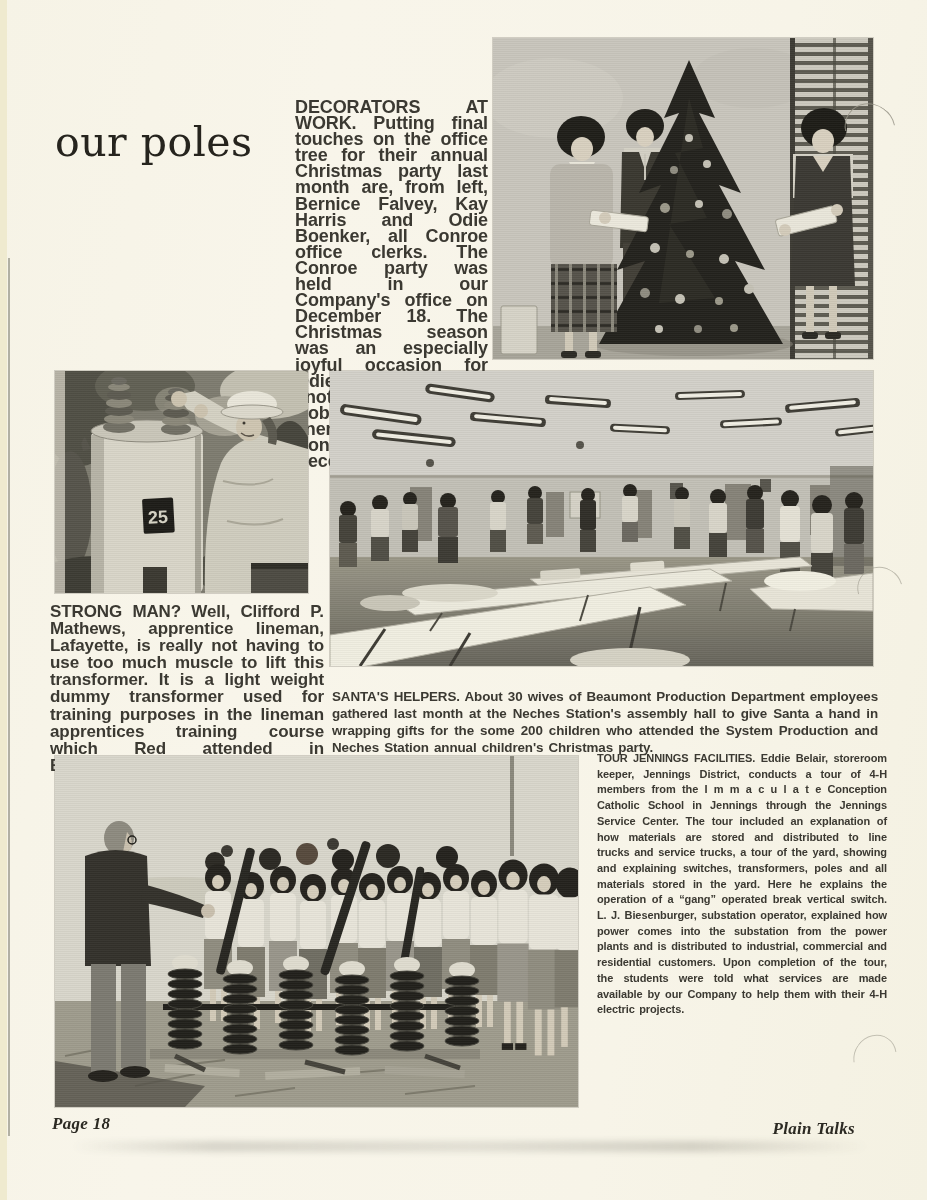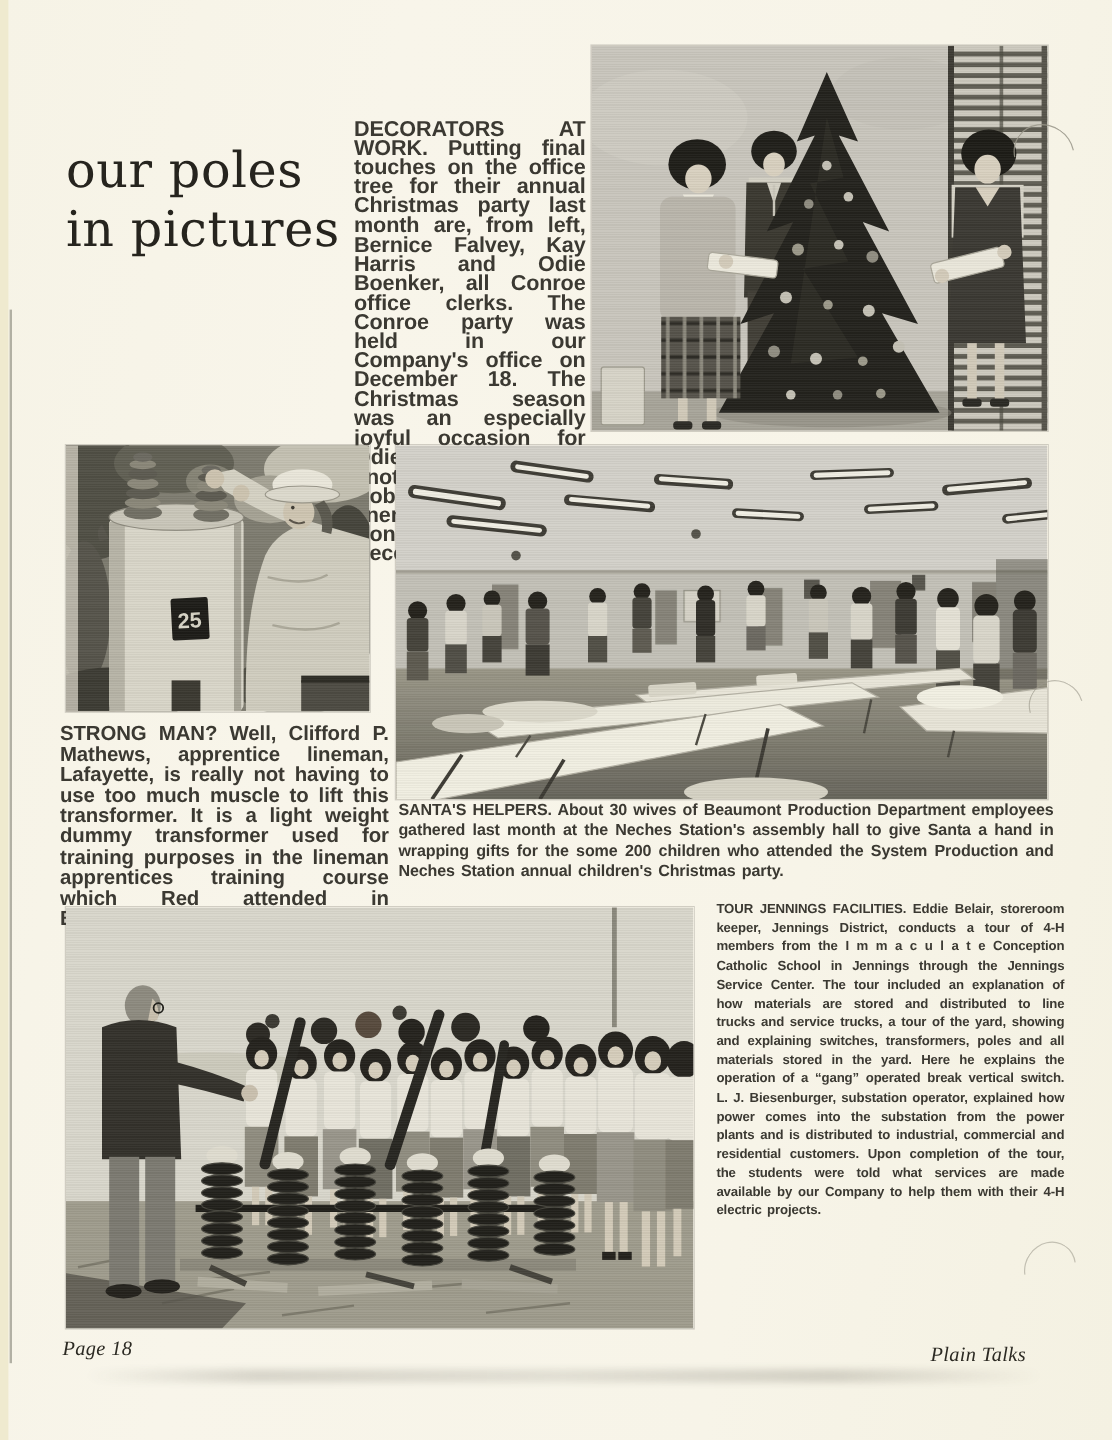--- a/index.html
+++ b/index.html
@@ -14,32 +14,32 @@
     position:absolute;left:55px;top:118px;width:245px;
     font-family:"DejaVu Serif","Liberation Serif",serif;
     font-size:41px;line-height:49px;color:#26241e;letter-spacing:.5px;
   }
   .caption{
     font-weight:bold;text-align:justify;color:#3b3932;
     word-spacing:1.5px;letter-spacing:-.1px;
   }
   .cap-decorators{position:absolute;left:295px;top:99px;width:193px;font-size:18px;line-height:16.1px;}
   .cap-strong{position:absolute;left:50px;top:603px;width:274px;font-size:17px;line-height:17.1px;}
-  .cap-santas{position:absolute;left:332px;top:666px;width:546px;font-size:13.4px;line-height:17px;}
+  .cap-santas{position:absolute;left:332px;top:688px;width:546px;font-size:13.4px;line-height:17px;}
   .cap-tour{position:absolute;left:597px;top:751px;width:290px;font-size:11px;line-height:15.7px;}
   .photo{position:absolute;overflow:hidden;box-shadow:0 0 0 1px rgba(90,88,78,.25);}
   .photo:after{content:"";position:absolute;inset:0;pointer-events:none;
     background:repeating-linear-gradient(0deg,rgba(255,255,255,.04) 0 1px,rgba(40,38,30,.04) 1px 2px);}
   .photo svg{display:block;}
   .ph-tree{left:493px;top:38px;width:380px;height:321px;}
   .ph-strong{left:55px;top:371px;width:253px;height:222px;}
   .ph-hall{left:330px;top:371px;width:543px;height:295px;}
   .ph-tour{left:55px;top:756px;width:523px;height:351px;}
   .footer-item{
-    position:absolute;font-family:"Liberation Serif",serif;font-style:italic;font-weight:normal;
+    position:absolute;font-family:"Liberation Serif",serif;font-style:italic;font-weight:bold;
     font-size:17px;color:#2c2a23;letter-spacing:.3px;
   }
   .footer-left{left:52px;top:1114px;}
   .footer-right{right:72px;top:1119px;}
   .binder-mark{
     position:absolute;border:1.6px solid #9a978a;border-radius:50%;
     border-bottom-color:transparent;border-left-color:transparent;opacity:.85;
   }
   .bm-1{left:846px;top:102px;width:46px;height:50px;transform:rotate(-55deg);}
   .bm-2{left:858px;top:566px;width:42px;height:44px;transform:rotate(-60deg);opacity:.6;}
@@ -53,21 +53,20 @@
 </head>
 <body>
 
 <div class="page">
 
   <div class="edge-strip"></div>
   <div class="edge-line"></div>
 
   <div class="page-title">
     <div>our poles</div>
-    <div>in pictures</div>
   </div>
 
   <div class="caption cap-decorators">DECORATORS AT WORK. Putting final touches on the office tree for their annual Christmas party last month are, from left, Bernice Falvey, Kay Harris and Odie Boenker, all Conroe office clerks. The Conroe party was held in our Company's office on December 18. The Christmas season was an especially joyful occasion for Odie. She and another Gulf Stater, Robert Boenker, lineman first class, Conroe, were married December 12.</div>
 
   <div class="photo ph-tree">
     <svg width="380" height="321" viewBox="0 0 380 321" xmlns="http://www.w3.org/2000/svg">
       <defs>
         <pattern id="pBlinds" width="10" height="9" patternUnits="userSpaceOnUse">
           <rect width="10" height="9" fill="#ccc9be"></rect>
           <rect y="5" width="10" height="4" fill="#5d5b51"></rect>

